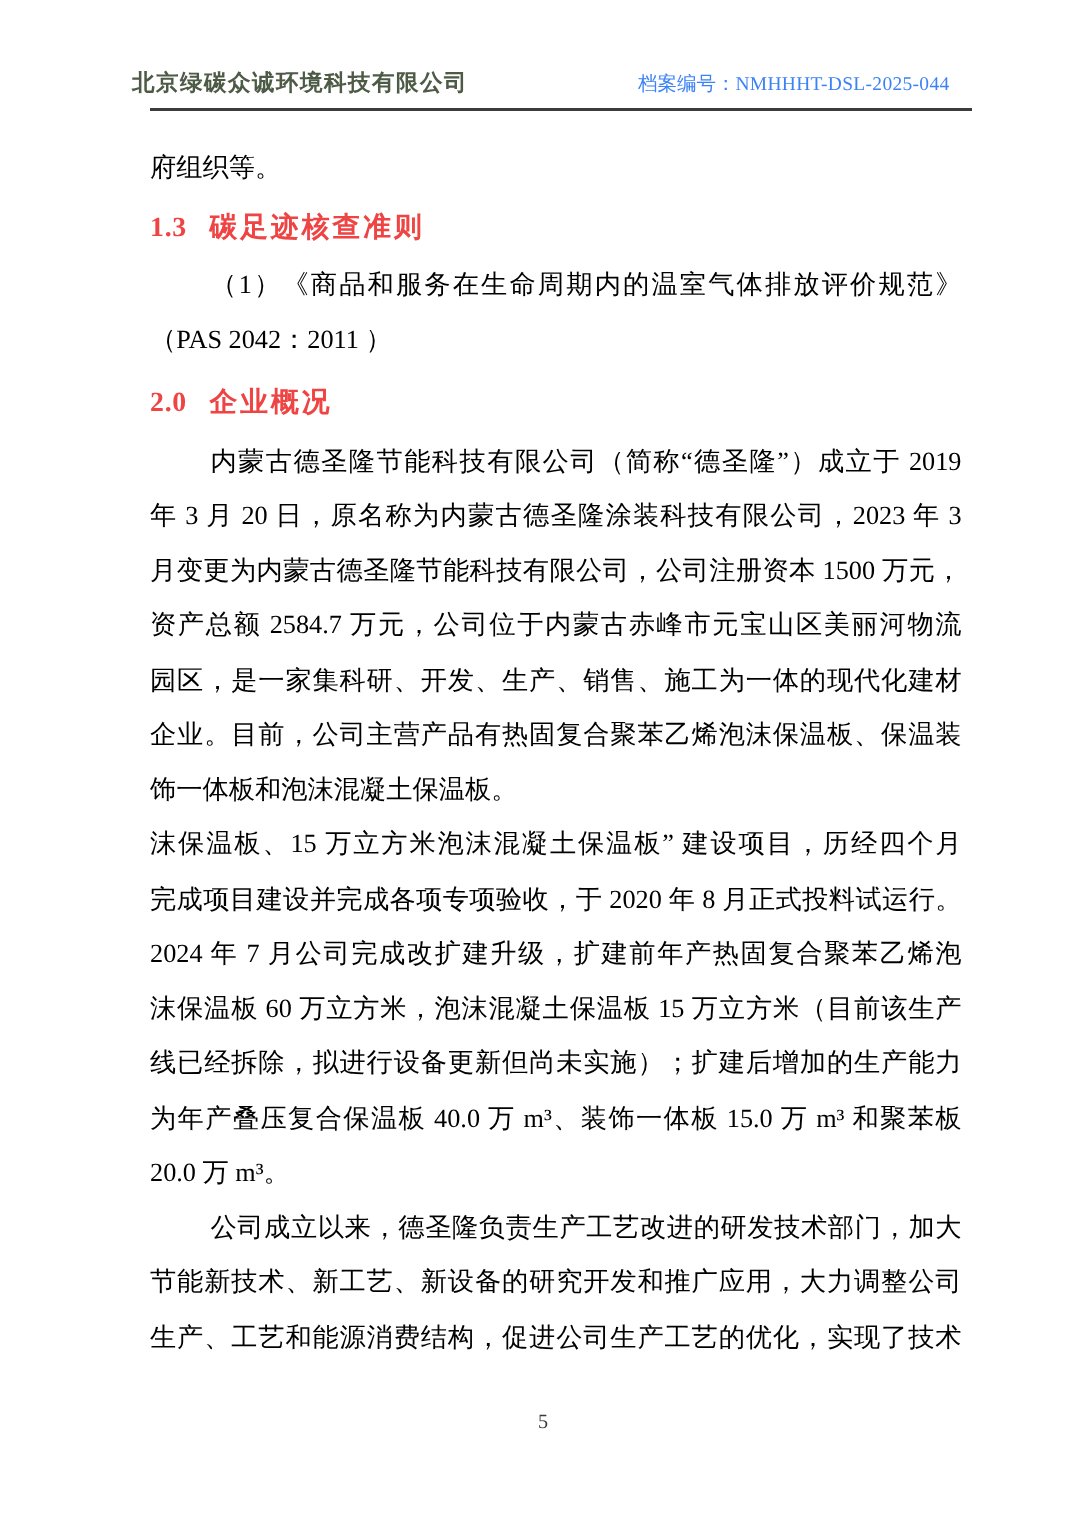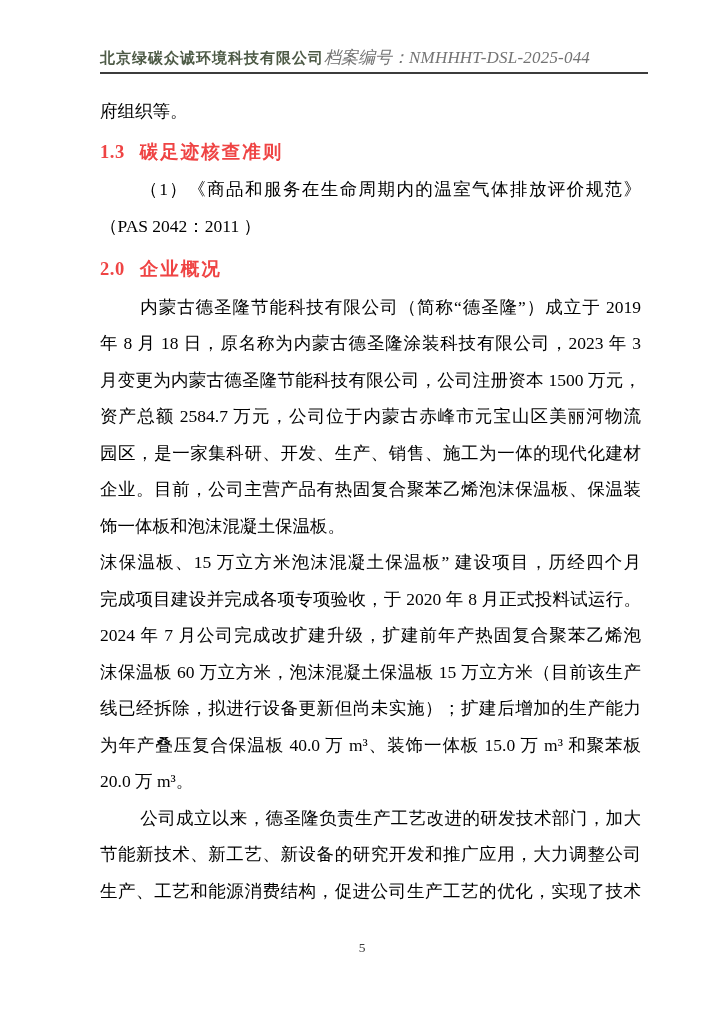--- a/index.html
+++ b/index.html
@@ -12,37 +12,37 @@
     width: 724px;
     height: 1024px;
     background: #ffffff;
     overflow: hidden;
     font-family: "Liberation Serif", "DejaVu Serif", serif;
     color: #2f2f2f;
   }
   
   #page-header {
     position: absolute;
-    left: 100px;
+    left: 88px;
     top: 46px;
     width: 545px;
     display: flex;
+    justify-content: space-between;
     align-items: baseline;
   }
   .company-name {
     font-size: 15px;
     letter-spacing: 1px;
     color: #4d5a46;
     font-weight: bold;
   }
   .doc-number {
-    font-size: 17px;
-    color: #737373;
+    font-size: 13px;
+    color: #3b82f6;
     white-space: pre;
-    font-style: italic;
   }
   .doc-number .num-value {
     font-family: "Liberation Serif", "DejaVu Serif", serif;
     letter-spacing: 0.2px;
   }
   #header-rule {
     position: absolute;
     left: 100px;
     top: 72px;
     width: 548px;
@@ -120,21 +120,21 @@
         <div class="line">府组织等。</div>
       </div>
       <div class="heading"><span class="h-num">1.3</span><span class="h-title">碳足迹核查准则</span></div>
       <div class="para">
         <div class="line indent justify">（1）《商品和服务在生命周期内的温室气体排放评价规范》</div>
         <div class="line">（PAS 2042：2011 ）</div>
       </div>
       <div class="heading"><span class="h-num">2.0</span><span class="h-title">企业概况</span></div>
       <div class="para">
         <div class="line indent justify">内蒙古德圣隆节能科技有限公司（简称“德圣隆”）成立于 2019</div>
-        <div class="line justify">年 8 月 18 日，原名称为内蒙古德圣隆涂装科技有限公司，2023 年 3</div>
+        <div class="line justify">年 3 月 20 日，原名称为内蒙古德圣隆涂装科技有限公司，2023 年 3</div>
         <div class="line justify">月变更为内蒙古德圣隆节能科技有限公司，公司注册资本 1500 万元，</div>
         <div class="line justify">资产总额 2584.7 万元，公司位于内蒙古赤峰市元宝山区美丽河物流</div>
         <div class="line justify">园区，是一家集科研、开发、生产、销售、施工为一体的现代化建材</div>
         <div class="line justify">企业。目前，公司主营产品有热固复合聚苯乙烯泡沫保温板、保温装</div>
         <div class="line">饰一体板和泡沫混凝土保温板。</div>
       </div>
       <div class="para">
         <div class="line justify">沫保温板、15 万立方米泡沫混凝土保温板” 建设项目，历经四个月</div>
         <div class="line justify">完成项目建设并完成各项专项验收，于 2020 年 8 月正式投料试运行。</div>
         <div class="line justify">2024 年 7 月公司完成改扩建升级，扩建前年产热固复合聚苯乙烯泡</div>

